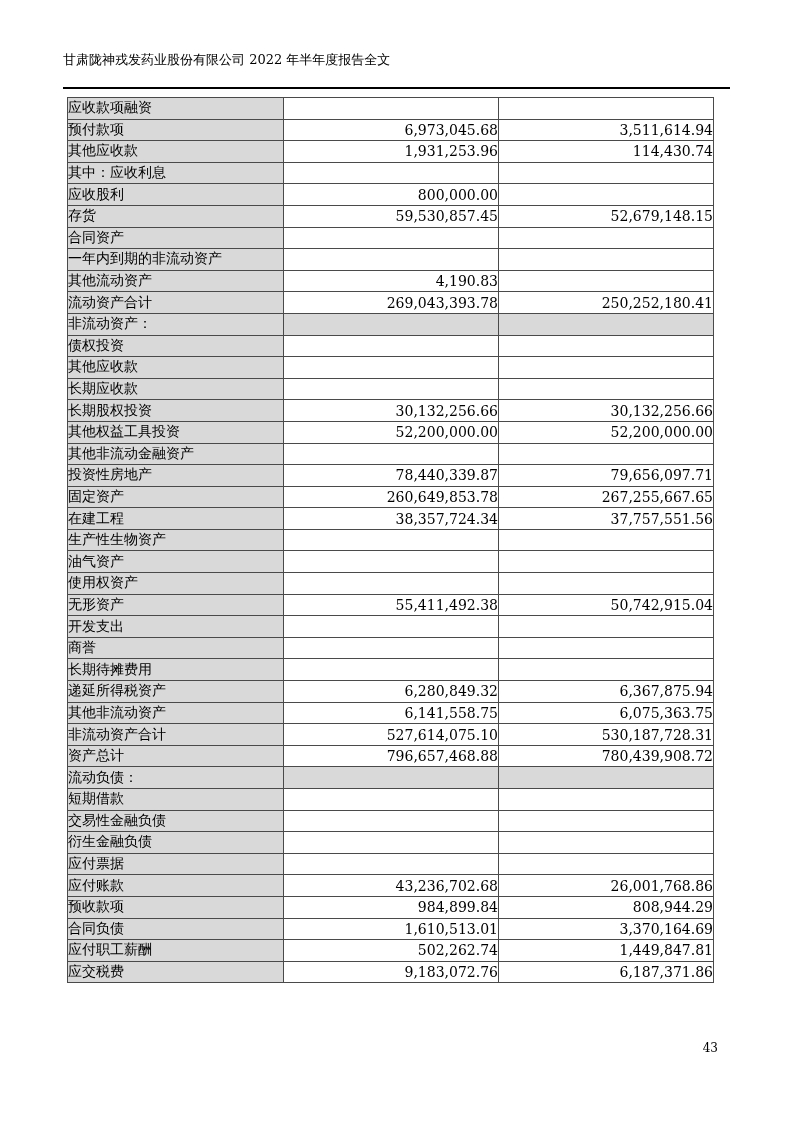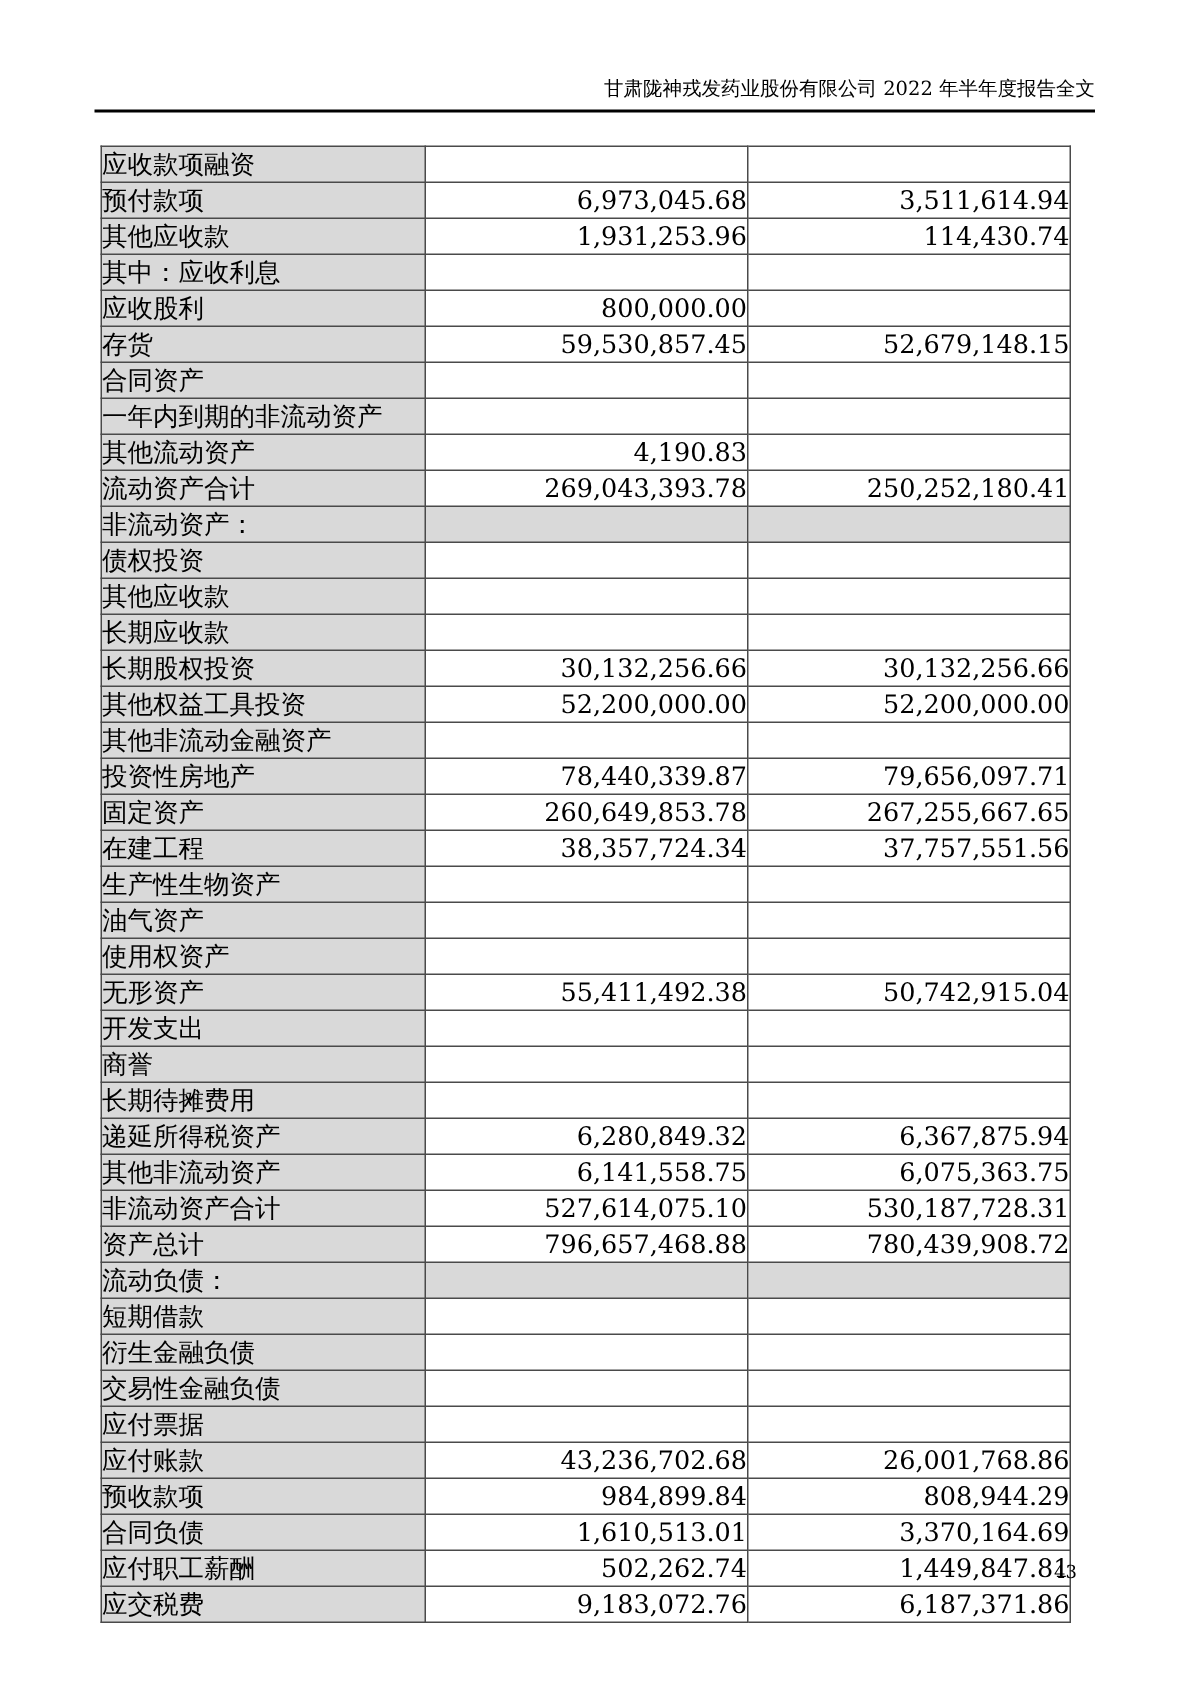--- a/index.html
+++ b/index.html
@@ -14,35 +14,34 @@
     background: #ffffff;
     font-family: "DejaVu Serif", "Liberation Serif", serif;
     color: #000000;
     overflow: hidden;
   }
   .doc-header {
     position: absolute;
     top: 52px;
     left: 63px;
     width: 667px;
-    text-align: right;
     font-size: 13px;
     line-height: 15px;
-    padding-bottom: 6px;
+    padding-bottom: 20px;
     border-bottom: 2px solid #000000;
     white-space: nowrap;
   }
   table.balance-sheet {
     position: absolute;
     left: 67px;
     top: 97px;
     width: 646px;
     border-collapse: collapse;
     table-layout: fixed;
-    font-size: 17px;
+    font-size: 14px;
   }
   table.balance-sheet td {
     border: 1px solid #4a4a4a;
     height: 20.6px;
     padding: 0;
     vertical-align: middle;
     overflow: hidden;
     white-space: nowrap;
   }
   td.label {
@@ -242,26 +241,26 @@
           <td class="label ind0">流动负债：</td>
           <td class="num"></td>
           <td class="num"></td>
         </tr>
         <tr>
           <td class="label ind1">短期借款</td>
           <td class="num"></td>
           <td class="num"></td>
         </tr>
         <tr>
+          <td class="label ind1">交易性金融负债</td>
+          <td class="num"></td>
+          <td class="num"></td>
+        </tr>
+        <tr>
           <td class="label ind1">衍生金融负债</td>
-          <td class="num"></td>
-          <td class="num"></td>
-        </tr>
-        <tr>
-          <td class="label ind1">交易性金融负债</td>
           <td class="num"></td>
           <td class="num"></td>
         </tr>
         <tr>
           <td class="label ind1">应付票据</td>
           <td class="num"></td>
           <td class="num"></td>
         </tr>
         <tr>
           <td class="label ind1">应付账款</td>

